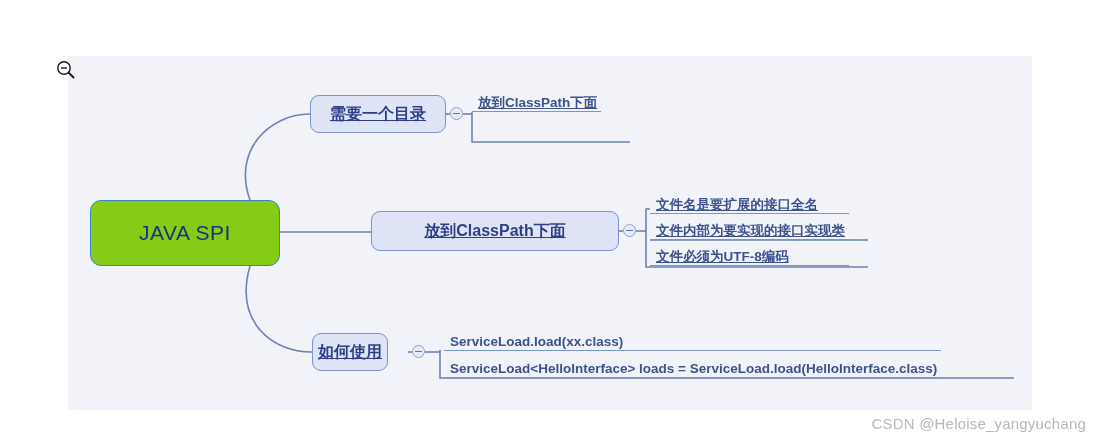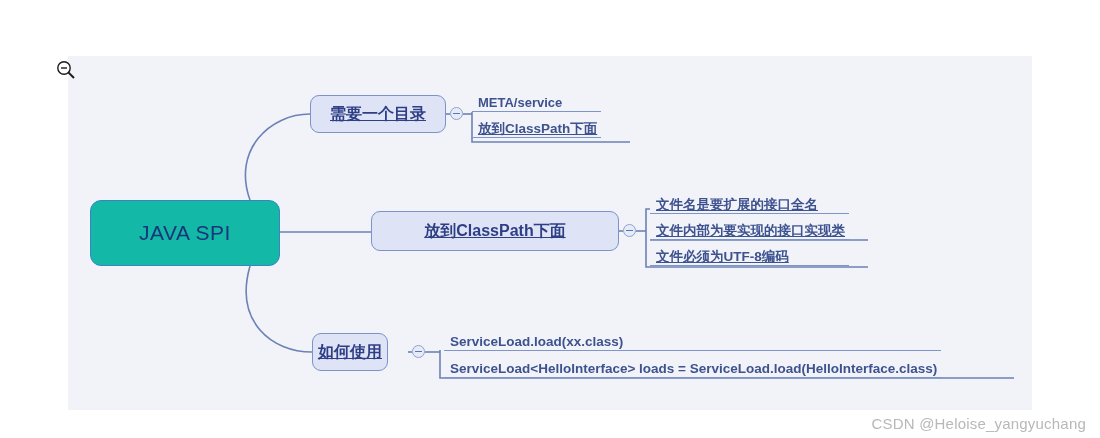--- a/index.html
+++ b/index.html
@@ -44,21 +44,21 @@
     pointer-events: none;
   }
 
   
   #root-node {
     position: absolute;
     left: 90px;
     top: 200px;
     width: 190px;
     height: 66px;
-    background: #14b8a6;
+    background: #84cc16;
     border: 1px solid #3a82c4;
     border-radius: 11px;
     display: flex;
     align-items: center;
     justify-content: center;
     box-sizing: border-box;
   }
   #root-node .root-label {
     color: #16357a;
     font-size: 21px;
@@ -192,23 +192,20 @@
 
 <div id="root-node">
   <span class="root-label">JAVA SPI</span>
 </div>
 
 <div class="branch-node" id="branch-node-0">
   <span class="branch-label">需要一个目录</span>
 </div>
 <div class="collapse-toggle" id="collapse-toggle-0"></div>
 <div class="leaf-group" id="leaf-group-0">
-  <div class="leaf-item">
-    <span class="leaf-label">META/service</span>
-  </div>
   <div class="leaf-item cn">
     <span class="leaf-label">放到ClassPath下面</span>
   </div>
 </div>
 
 <div class="branch-node" id="branch-node-1">
   <span class="branch-label">放到ClassPath下面</span>
 </div>
 <div class="collapse-toggle" id="collapse-toggle-1"></div>
 <div class="leaf-group" id="leaf-group-1">

